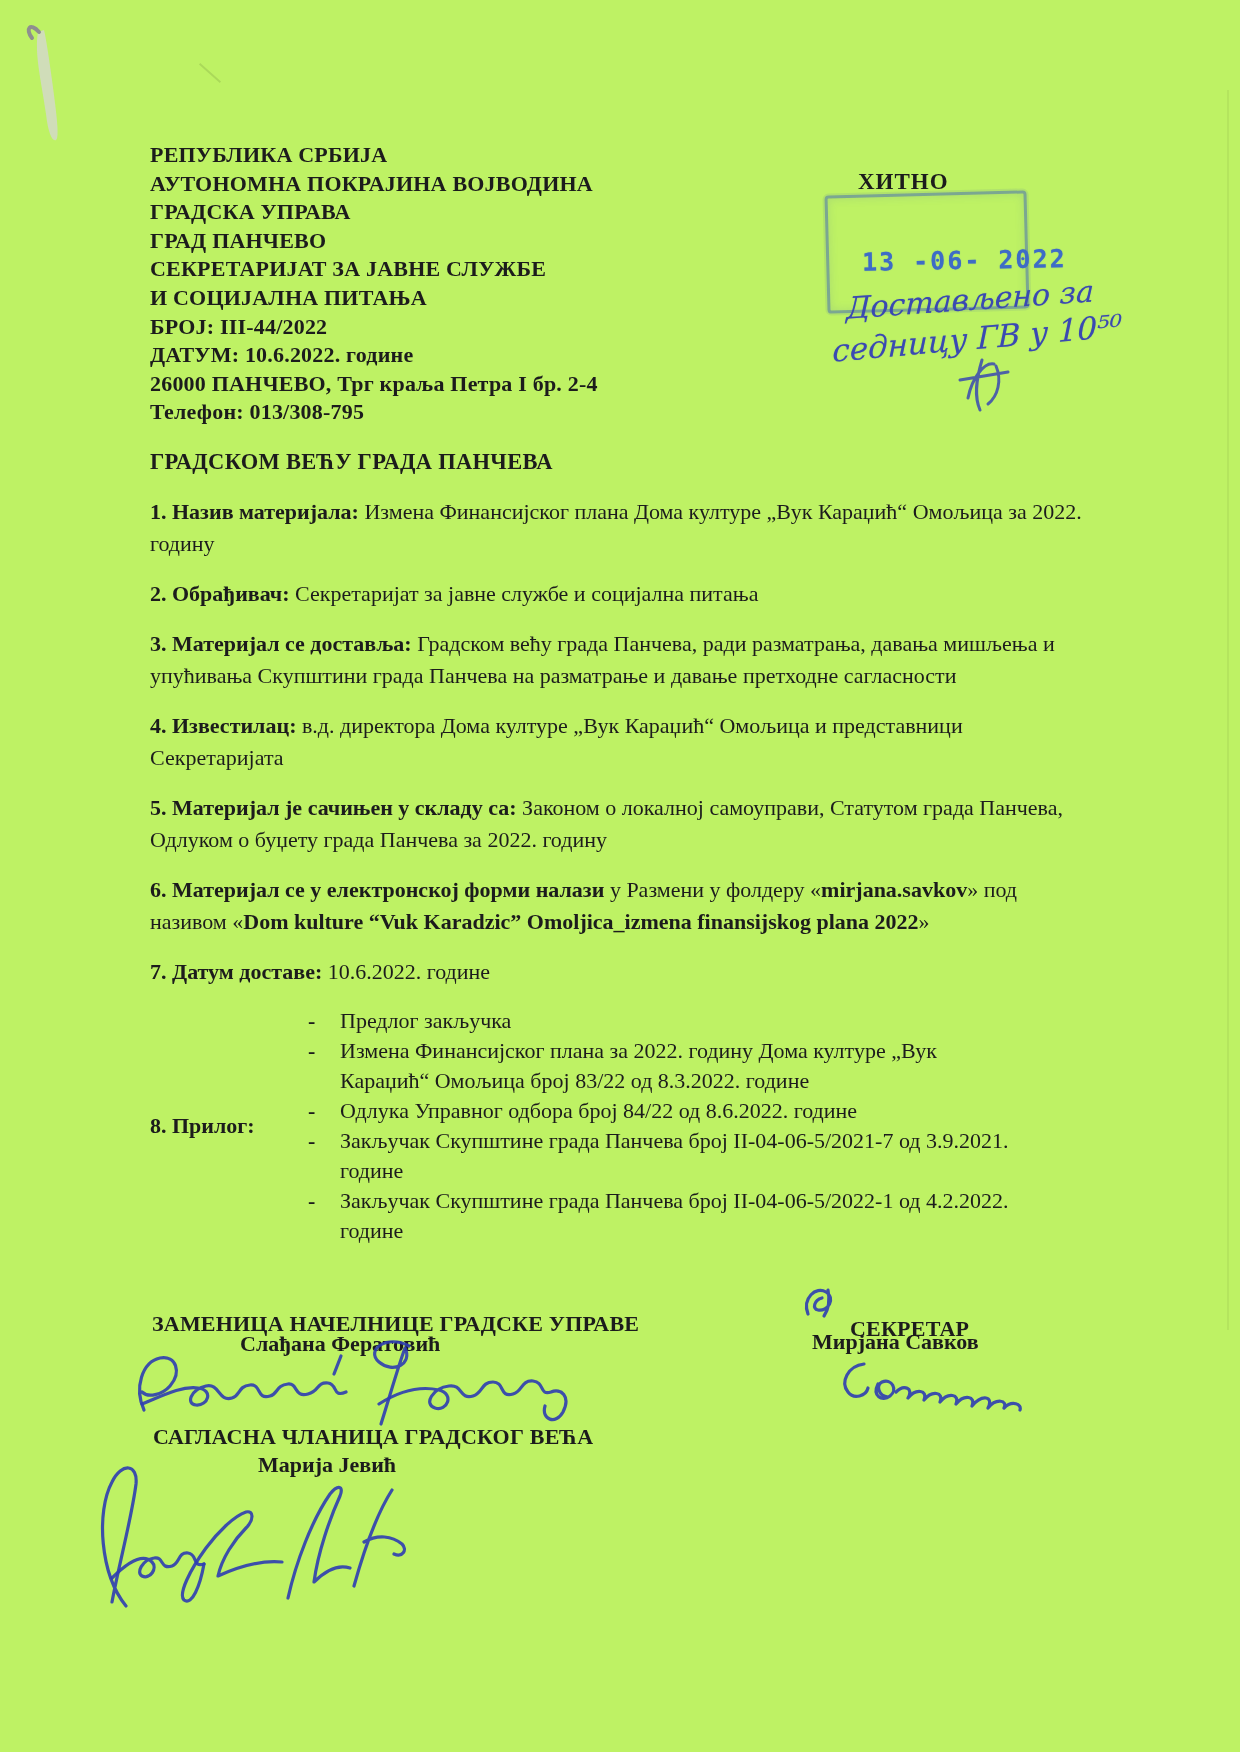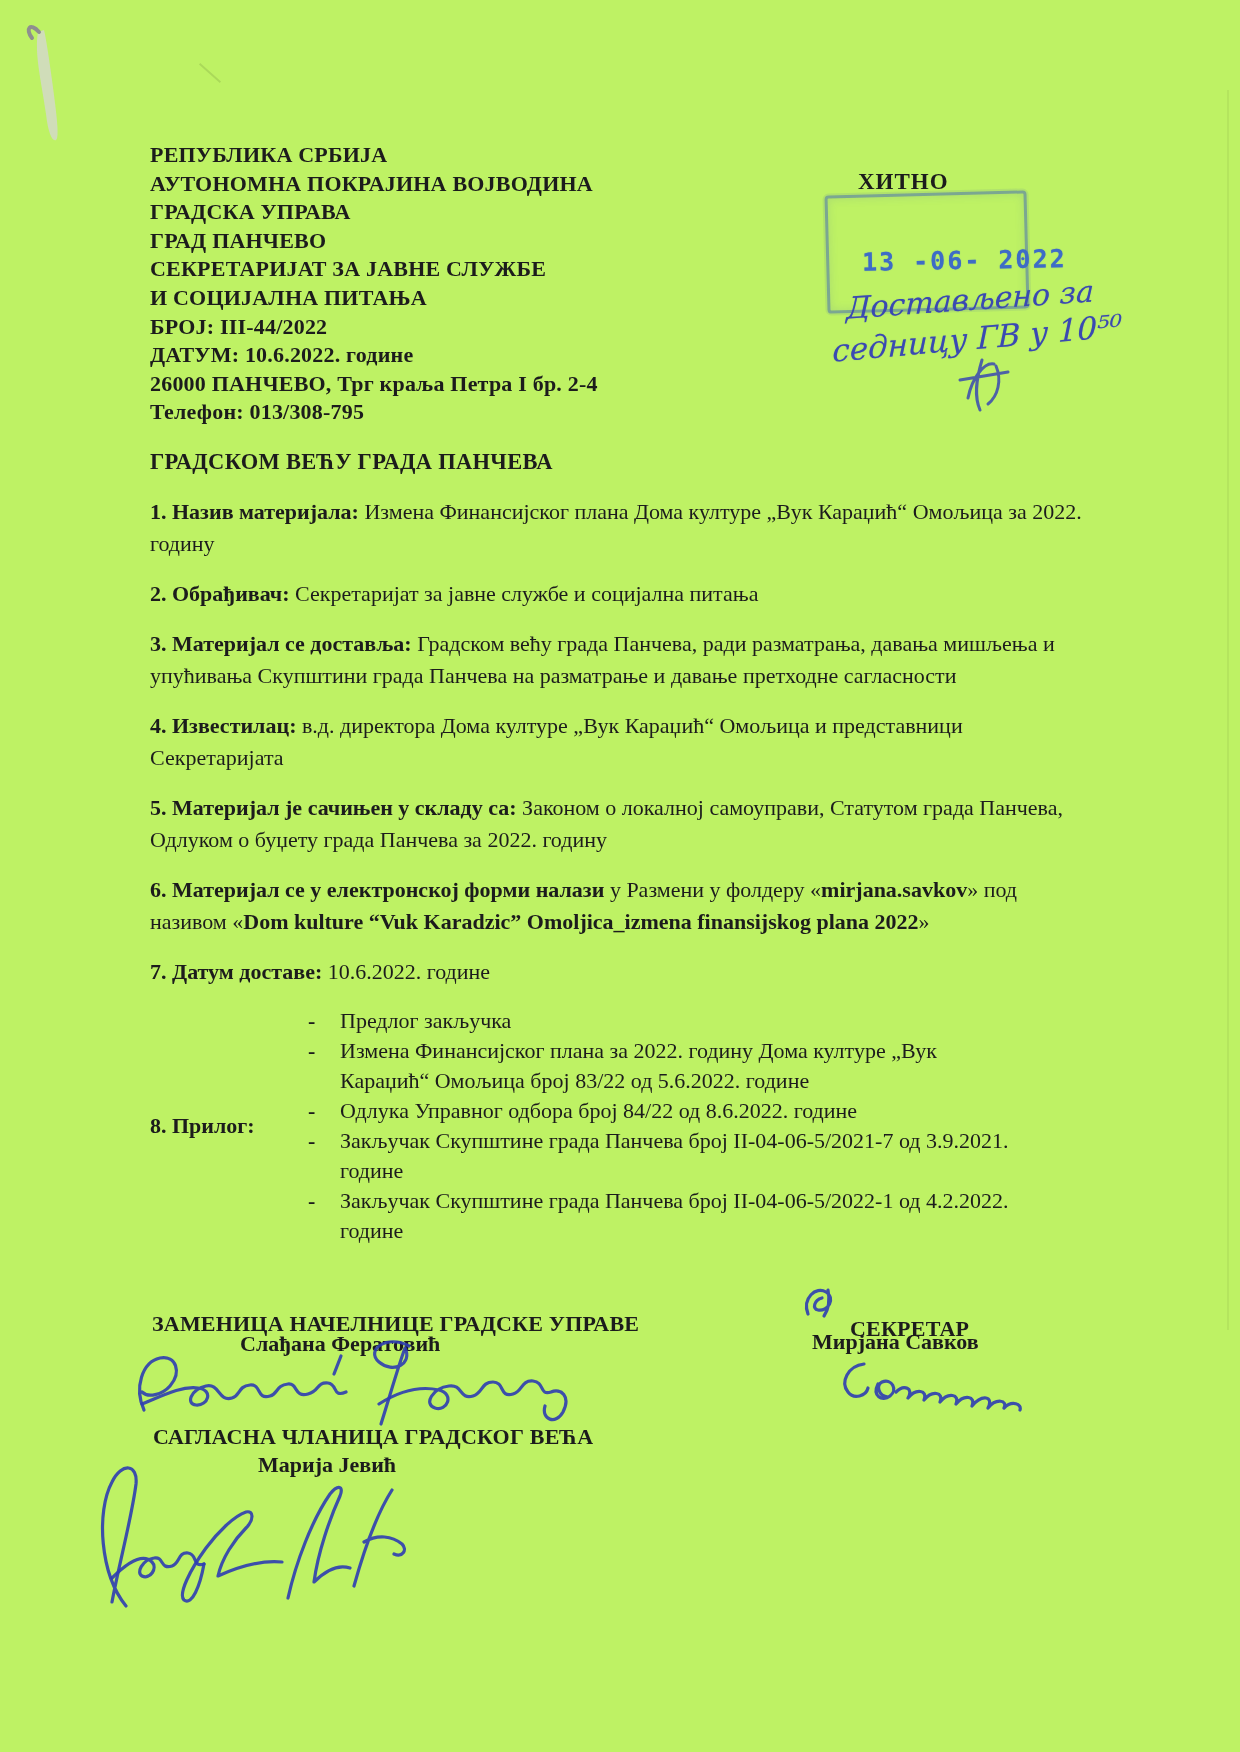--- a/index.html
+++ b/index.html
@@ -91,21 +91,21 @@
     <p class="item"><span class="lbl">2. Обрађивач:</span> <span>Секретаријат за јавне службе и социјална питања</span></p>
     <p class="item"><span class="lbl">3. Материјал се доставља:</span> <span>Градском већу града Панчева, ради разматрања, давања мишљења и упућивања Скупштини града Панчева на разматрање и давање претходне сагласности</span></p>
     <p class="item"><span class="lbl">4. Известилац:</span> <span>в.д. директора Дома културе „Вук Караџић“ Омољица и представници Секретаријата</span></p>
     <p class="item"><span class="lbl">5. Материјал је сачињен у складу са:</span> <span>Законом о локалној самоуправи, Статутом града Панчева, Одлуком о буџету града Панчева за 2022. годину</span></p>
     <p class="item"><span class="lbl">6. Материјал се у електронској форми налази</span> <span>у Размени у фолдеру «</span><span class="b">mirjana.savkov</span><span>» под називом «</span><span class="b">Dom kulture “Vuk Karadzic” Omoljica_izmena finansijskog plana 2022</span><span>»</span></p>
     <p class="item"><span class="lbl">7. Датум доставе:</span> <span>10.6.2022. године</span></p>
     <div class="attach-row">
       <div class="lbl">8. Прилог:</div>
       <ul class="attach-list">
         <li>Предлог закључка</li>
-        <li>Измена Финансијског плана за 2022. годину Дома културе „Вук Караџић“ Омољица број 83/22 од 5.6.2022. године</li>
+        <li>Измена Финансијског плана за 2022. годину Дома културе „Вук Караџић“ Омољица број 83/22 од 8.3.2022. године</li>
         <li>Одлука Управног одбора број 84/22 од 8.6.2022. године</li>
         <li>Закључак Скупштине града Панчева број II-04-06-5/2021-7 од 3.9.2021. године</li>
         <li>Закључак Скупштине града Панчева број II-04-06-5/2022-1 од 4.2.2022. године</li>
       </ul>
     </div>
   </div>
 
   <div class="abs sig-title" style="left:152px;top:1303px;margin-top:8px;">ЗАМЕНИЦА НАЧЕЛНИЦЕ ГРАДСКЕ УПРАВЕ</div>
   <div class="abs sig-name" style="left:240px;top:1331px;">Слађана Фератовић</div>
   <svg class="abs" style="left:126px;top:1344px;" width="235" height="88" viewBox="0 0 235 88">

